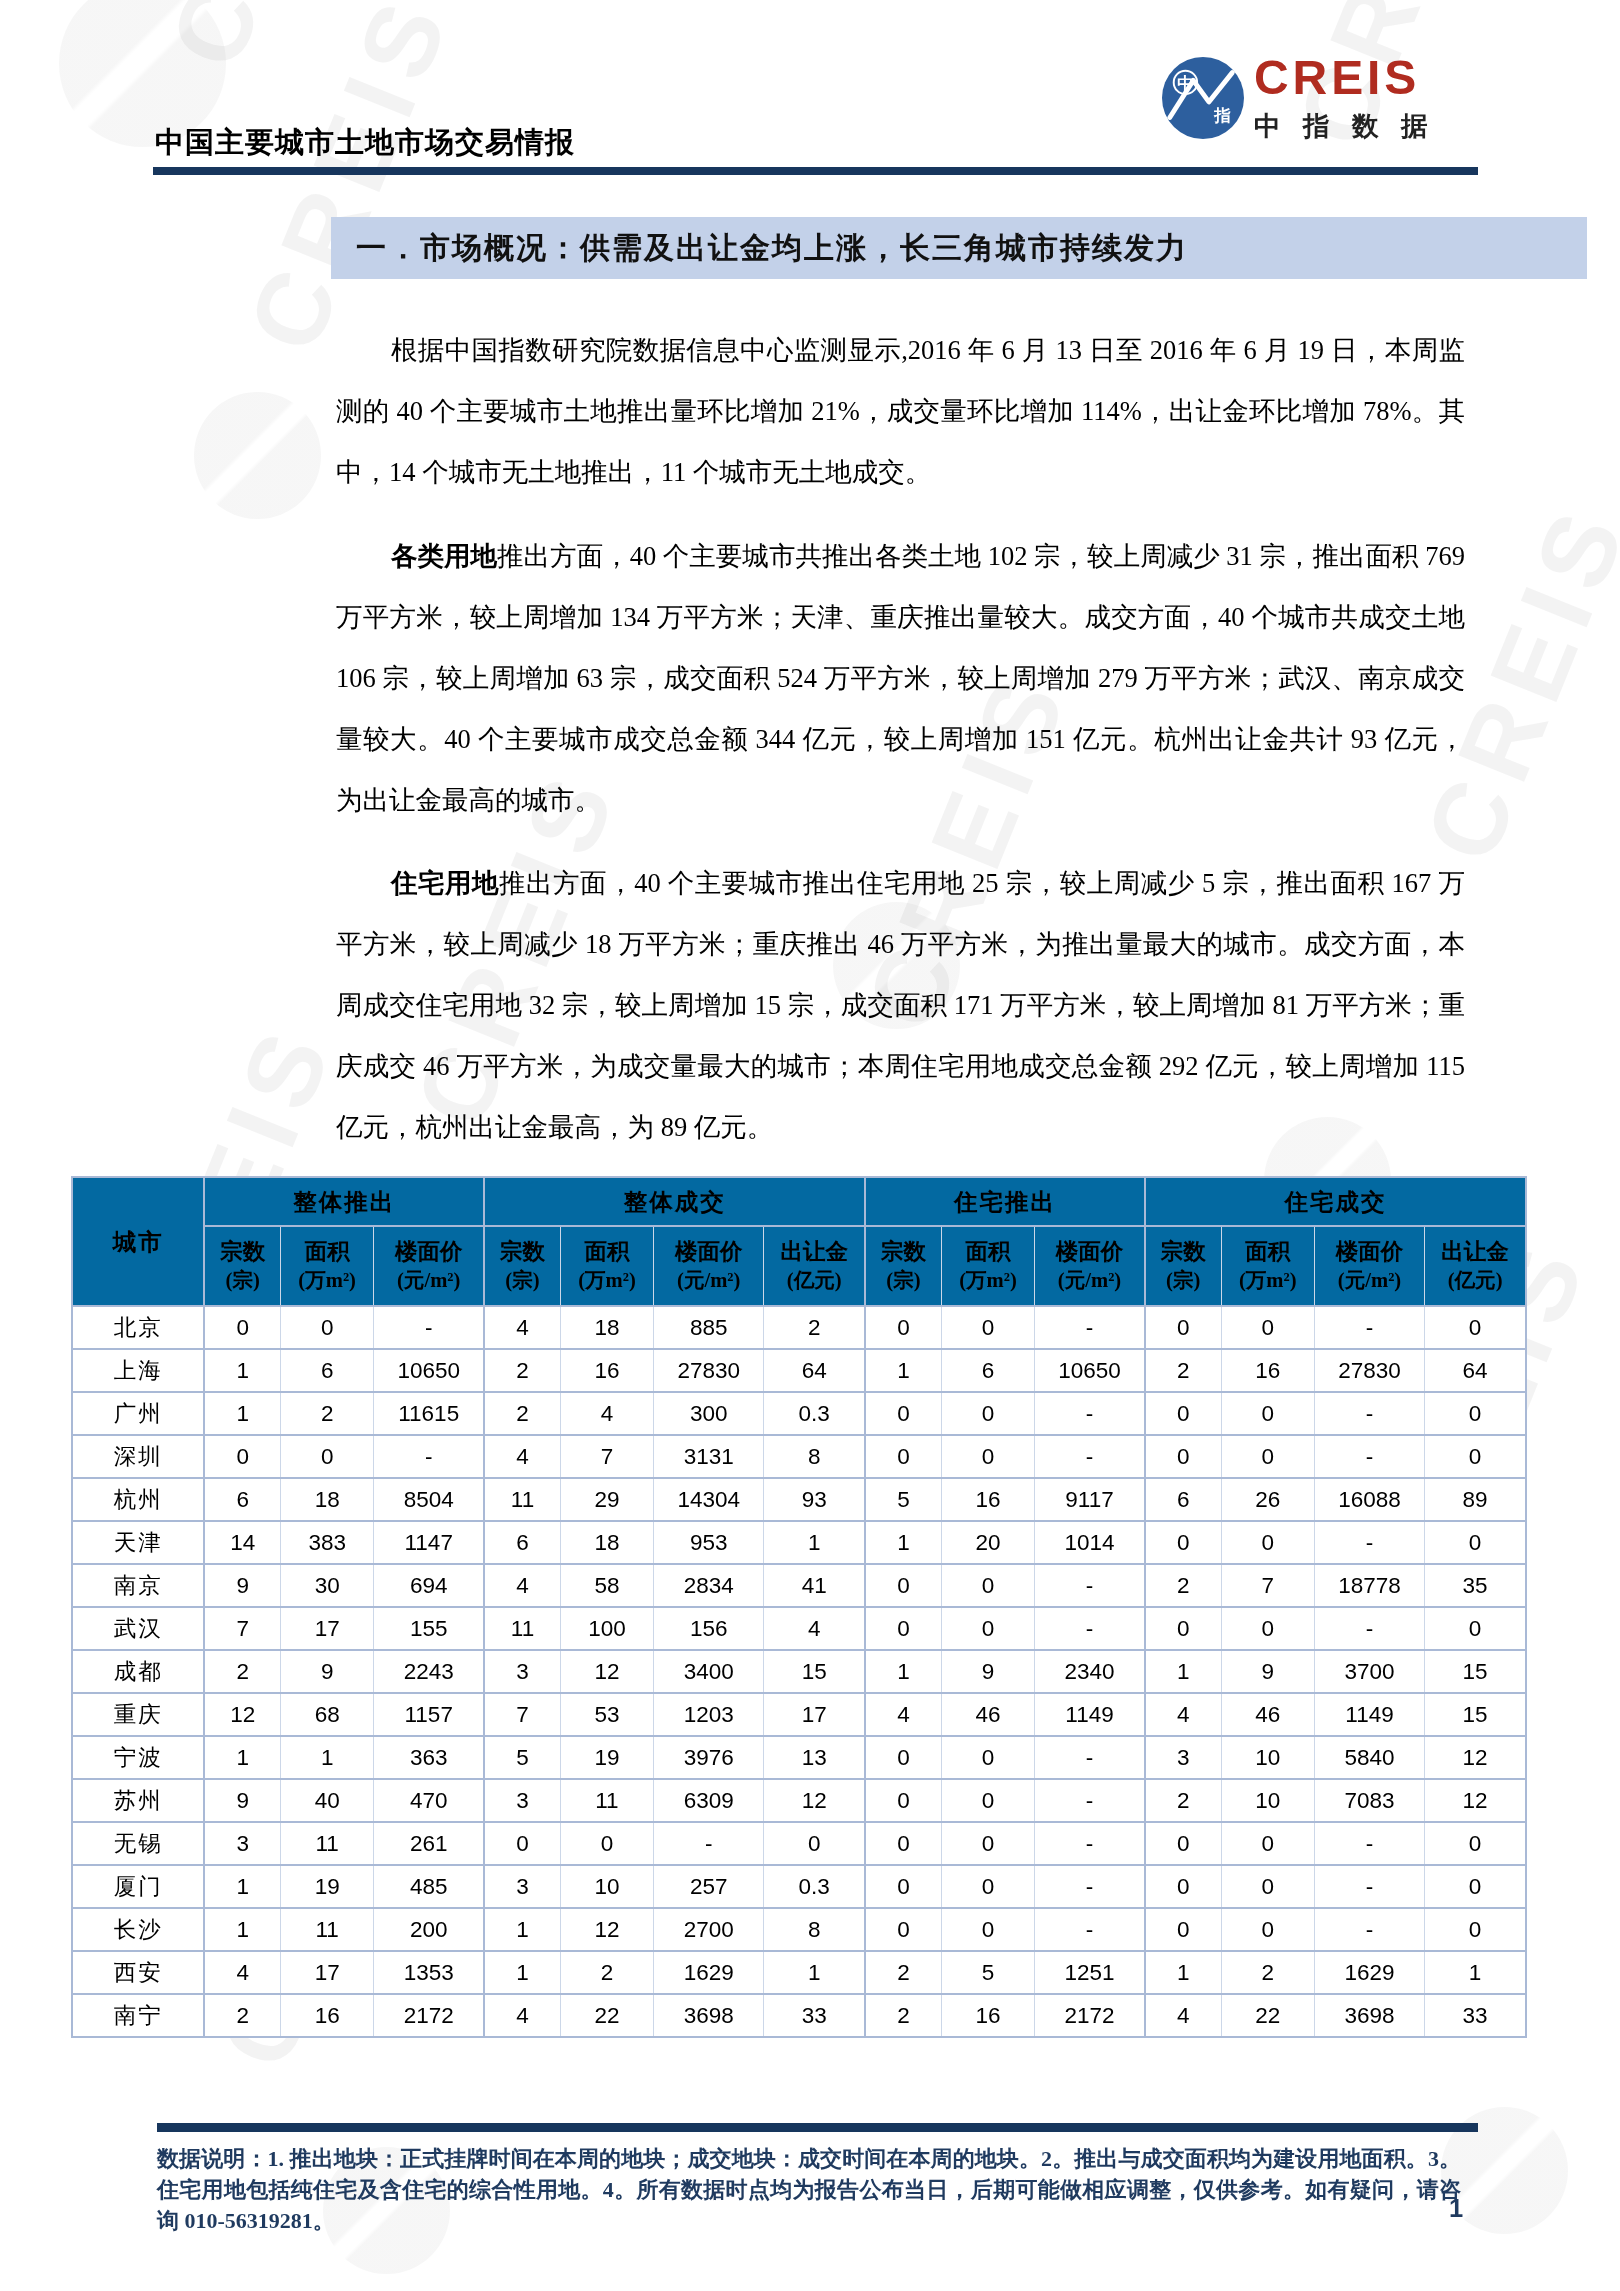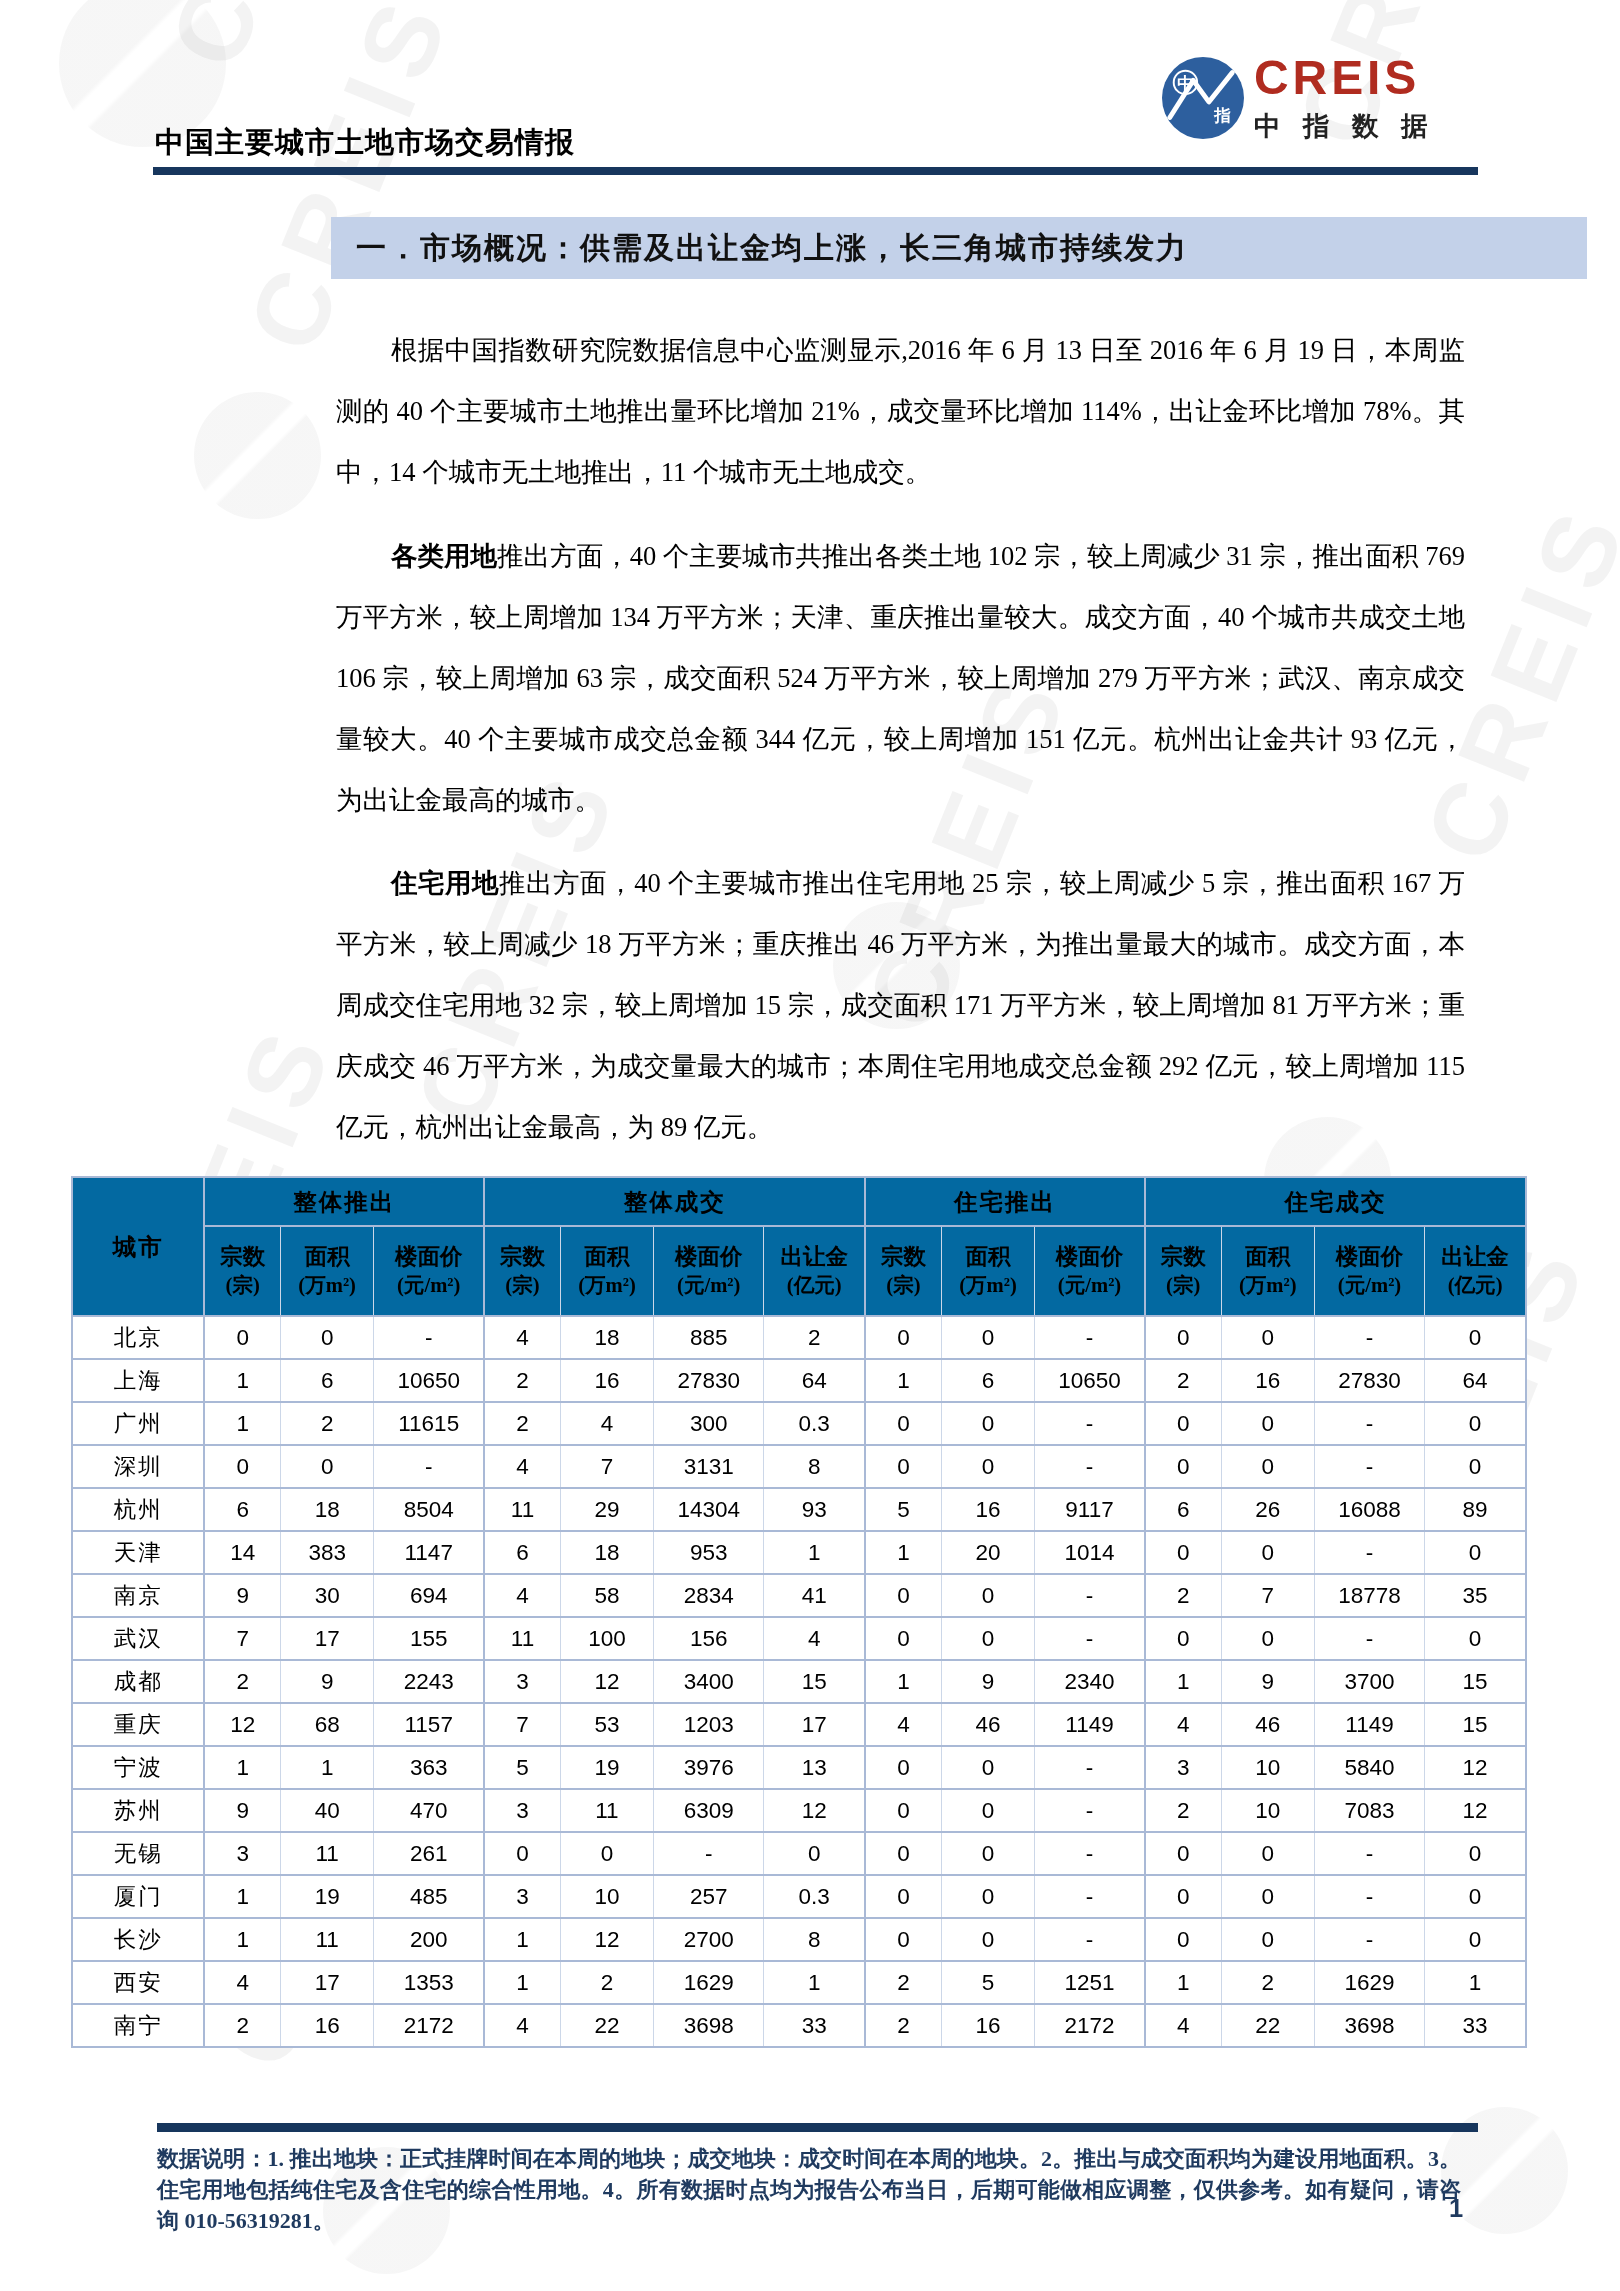--- a/index.html
+++ b/index.html
@@ -65,21 +65,21 @@
     border:2px solid #a9b9d6;
   }
   table.data th, table.data td {
     border-left:1px solid #ccd7e8; border-top:2px solid #a9b9d6;
     text-align:center; vertical-align:middle;
   }
   table.data .group-start, table.data .city-col { border-left:2px solid #a9b9d6; }
   table.data thead th { background:#0369a1; font-weight:bold;font-family:Liberation Serif, serif; }
   .group-head { height:49px; font-size:23.5px; letter-spacing:2px; }
   .corner-head { font-size:23.5px; letter-spacing:2px; }
-  .col-head { height:90px; font-size:22.5px; line-height:29px; }
+  .col-head { height:80px; font-size:22.5px; line-height:29px; }
   .col-head .unit { font-size:20.6px; }
   table.data td {
     height:43px; font-size:22.5px; background:#fff;
     font-family:"Liberation Sans","DejaVu Sans",sans-serif;
   }
   table.data tbody th.city-cell {
     height:43px; font-size:22.5px; font-weight:normal; letter-spacing:2px; background:#fff;
   }
 
   

